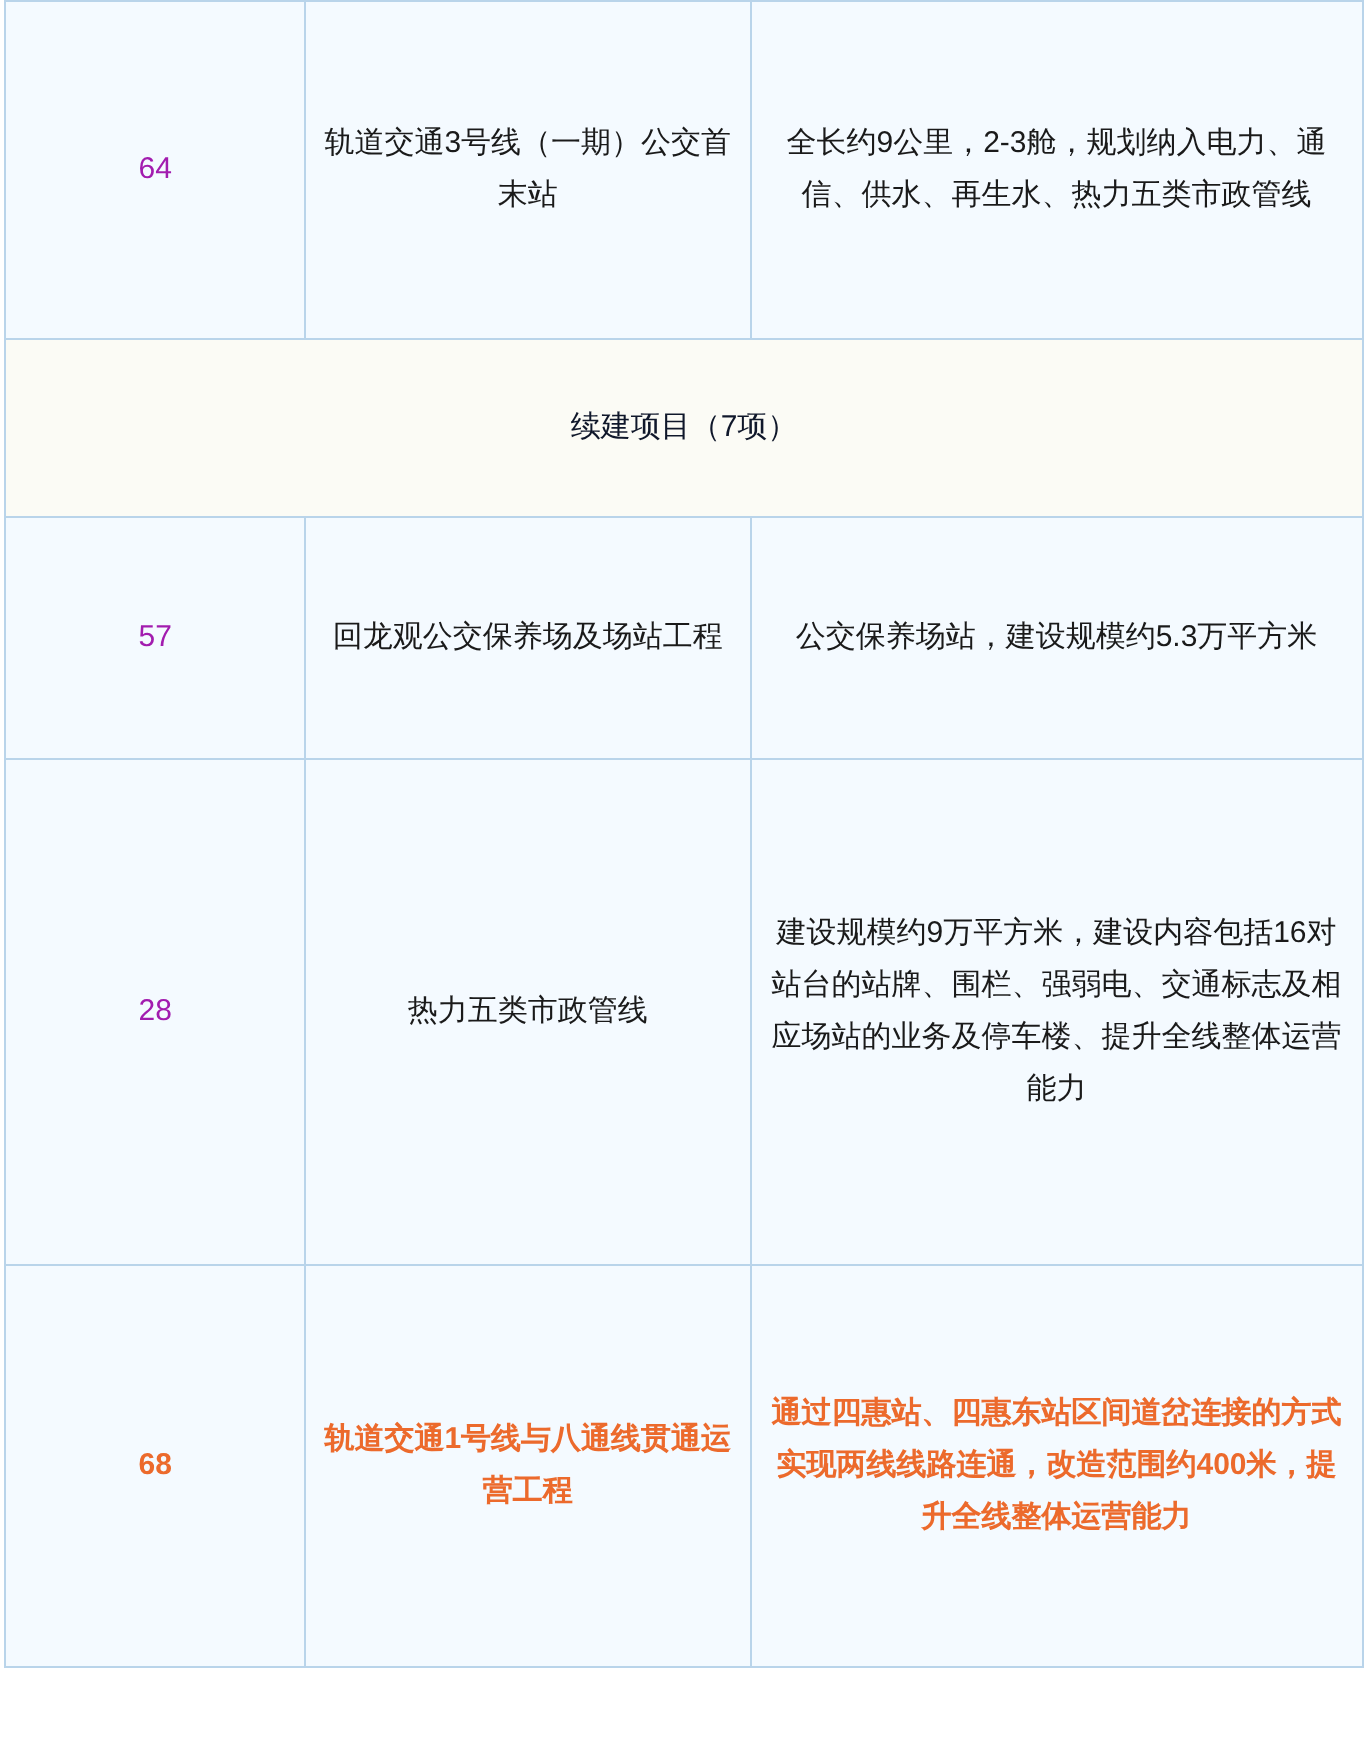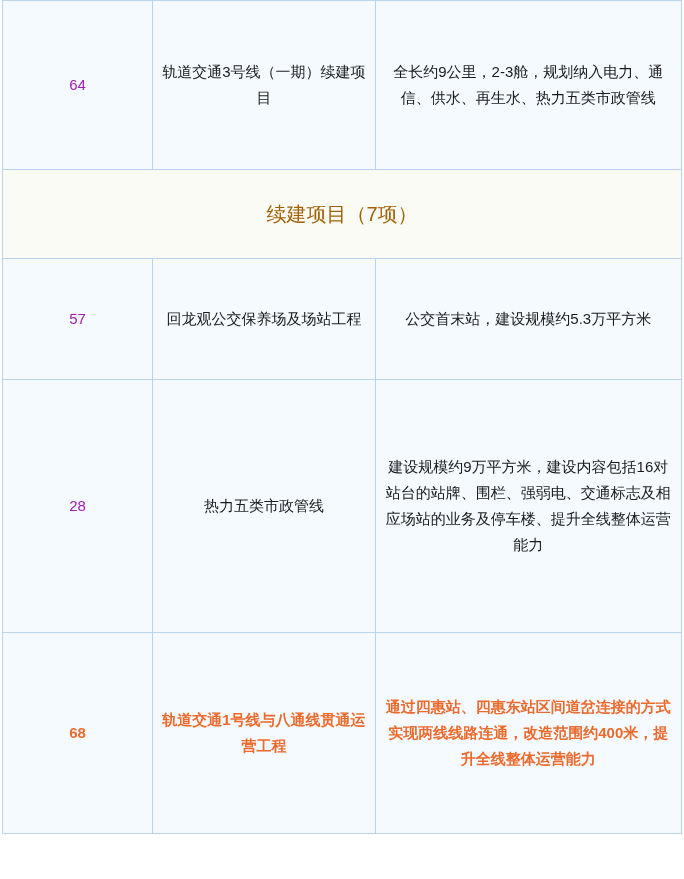--- a/index.html
+++ b/index.html
@@ -47,22 +47,22 @@
     color: #1a1a1a;
   }
   td.desc {
     font-size: 15px;
     color: #1a1a1a;
     text-align: center;
     margin-left: 20px;
   }
   tr.section td {
     background: #fbfbf5;
-    font-size: 20px;
-    color: #a16207;
+    font-size: 15px;
+    color: #0f172a;
     padding: 18px 8px;
   }
   tr.highlight td {
     color: #ec6a2c;
     font-weight: 700;
   }
   tr.highlight td.idx {
     color: #ec6a2c;
     font-weight: 700;
   }
@@ -79,30 +79,30 @@
 <div class="table-wrap">
   <table class="proj-table">
     <colgroup>
       <col class="c-idx">
       <col class="c-name">
       <col class="c-desc">
     </colgroup>
     <tbody>
       <tr class="row-tall-1">
         <td class="idx">64</td>
-        <td class="name">轨道交通3号线（一期）续建项目</td>
+        <td class="name">轨道交通3号线（一期）公交首末站</td>
         <td class="desc">全长约9公里，2-3舱，规划纳入电力、通信、供水、再生水、热力五类市政管线</td>
       </tr>
       <tr class="section row-section">
         <td colspan="3">续建项目（7项）</td>
       </tr>
       <tr class="row-65">
         <td class="idx">57</td>
         <td class="name">回龙观公交保养场及场站工程</td>
-        <td class="desc">公交首末站，建设规模约5.3万平方米</td>
+        <td class="desc">公交保养场站，建设规模约5.3万平方米</td>
       </tr>
       <tr class="row-67">
         <td class="idx">28</td>
         <td class="name">热力五类市政管线</td>
         <td class="desc">建设规模约9万平方米，建设内容包括16对站台的站牌、围栏、强弱电、交通标志及相应场站的业务及停车楼、提升全线整体运营能力</td>
       </tr>
       <tr class="highlight row-68">
         <td class="idx">68</td>
         <td class="name">轨道交通1号线与八通线贯通运营工程</td>
         <td class="desc">通过四惠站、四惠东站区间道岔连接的方式实现两线线路连通，改造范围约400米，提升全线整体运营能力</td>

